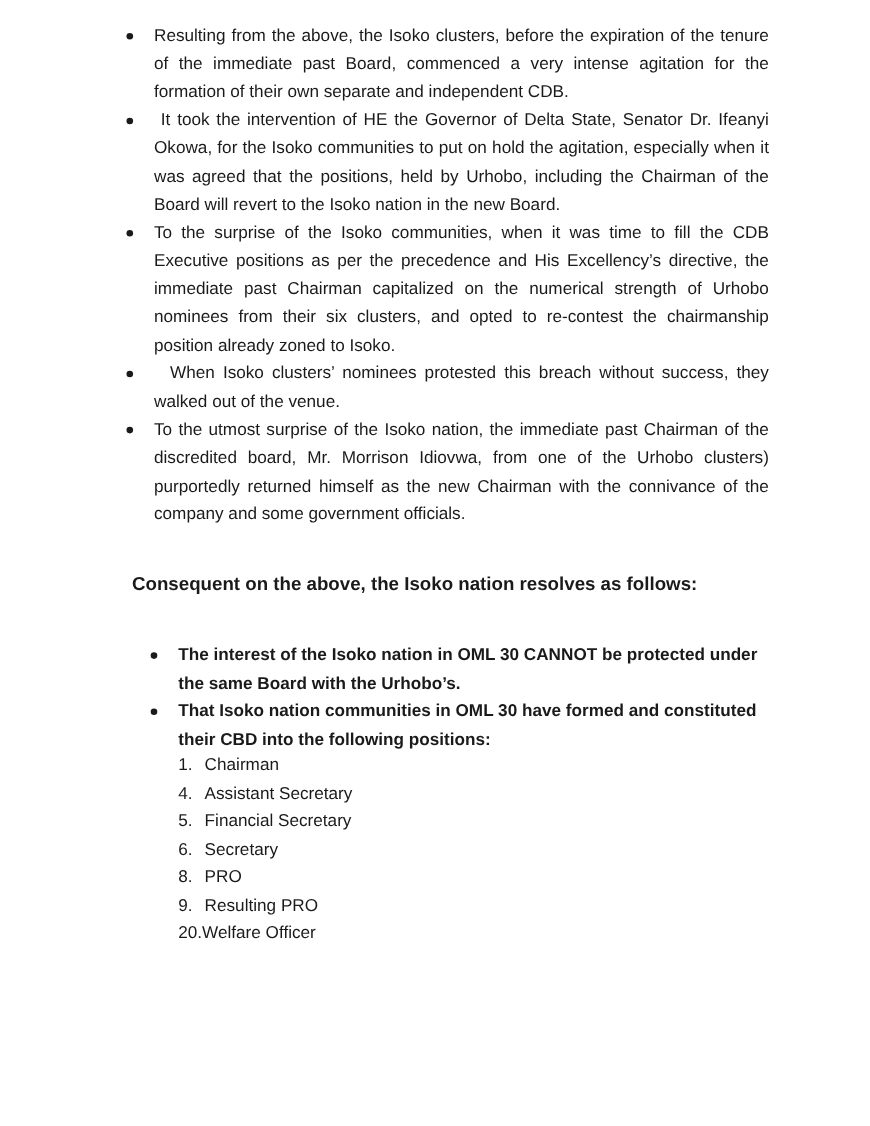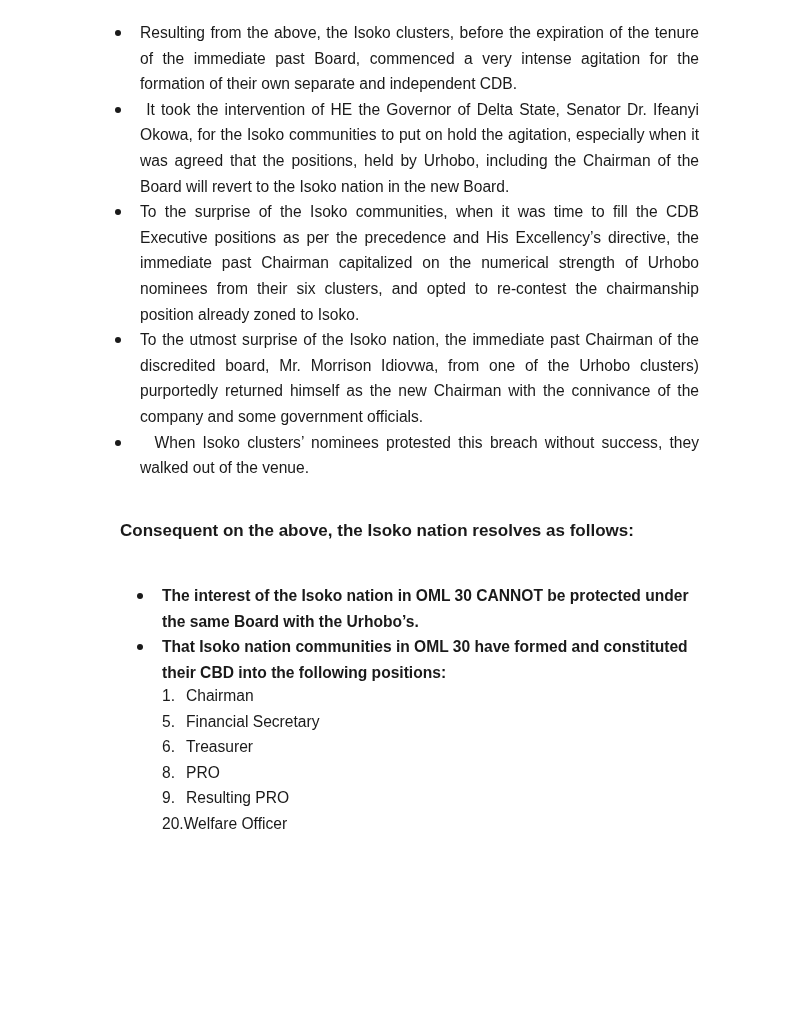--- a/index.html
+++ b/index.html
@@ -23,33 +23,34 @@
   </style>
 </head>
 <body>
 
 <div class="page">
 
   <ul class="blist">
     <li class="bitem"><span class="bullet"></span><span>Resulting from the above, the Isoko clusters, before the expiration of the tenure of the immediate past Board, commenced a very intense agitation for the formation of their own separate and independent CDB.</span></li>
     <li class="bitem"><span class="bullet"></span><span>&nbsp;It took the intervention of HE the Governor of Delta State, Senator Dr. Ifeanyi Okowa, for the Isoko communities to put on hold the agitation, especially when it was agreed that the positions, held by Urhobo, including the Chairman of the Board will revert to the Isoko nation in the new Board.</span></li>
     <li class="bitem"><span class="bullet"></span><span>To the surprise of the Isoko communities, when it was time to fill the CDB Executive positions as per the precedence and His Excellency’s directive, the immediate past Chairman capitalized on the numerical strength of Urhobo nominees from their six clusters, and opted to re-contest the chairmanship position already zoned to Isoko.</span></li>
+    <li class="bitem"><span class="bullet"></span><span>&nbsp;&nbsp;When Isoko clusters’ nominees protested this breach without success, they walked out of the venue.</span></li>
     <li class="bitem"><span class="bullet"></span><span>To the utmost surprise of the Isoko nation, the immediate past Chairman of the discredited board, Mr. Morrison Idiovwa, from one of the Urhobo clusters) purportedly returned himself as the new Chairman with the connivance of the company and some government officials.</span></li>
-    <li class="bitem"><span class="bullet"></span><span>&nbsp;&nbsp;When Isoko clusters’ nominees protested this breach without success, they walked out of the venue.</span></li>
   </ul>
 
   <div class="heading">Consequent on the above, the Isoko nation resolves as follows:</div>
 
   <ul class="blist2">
     <li class="bitem"><span class="bullet"></span><span>The interest of the Isoko nation in OML 30 CANNOT be protected under the same Board with the Urhobo’s.</span></li>
     <li class="bitem"><span class="bullet"></span><span>That Isoko nation communities in OML 30 have formed and constituted their CBD into the following positions:</span></li>
   </ul>
 
   <ol class="olist">
     <li class="oitem"><span class="num">1.</span><span>Chairman</span></li>
+    <li class="oitem"><span class="num">4.</span><span>Assistant Secretary</span></li>
     <li class="oitem"><span class="num">5.</span><span>Financial Secretary</span></li>
-    <li class="oitem"><span class="num">6.</span><span>Treasurer</span></li>
+    <li class="oitem"><span class="num">6.</span><span>Secretary</span></li>
     <li class="oitem"><span class="num">8.</span><span>PRO</span></li>
     <li class="oitem"><span class="num">9.</span><span>Resulting PRO</span></li>
     <li class="oitem"><span class="num wide">20.</span><span>Welfare Officer</span></li>
   </ol>
 
 </div>
 
 </body></html>

